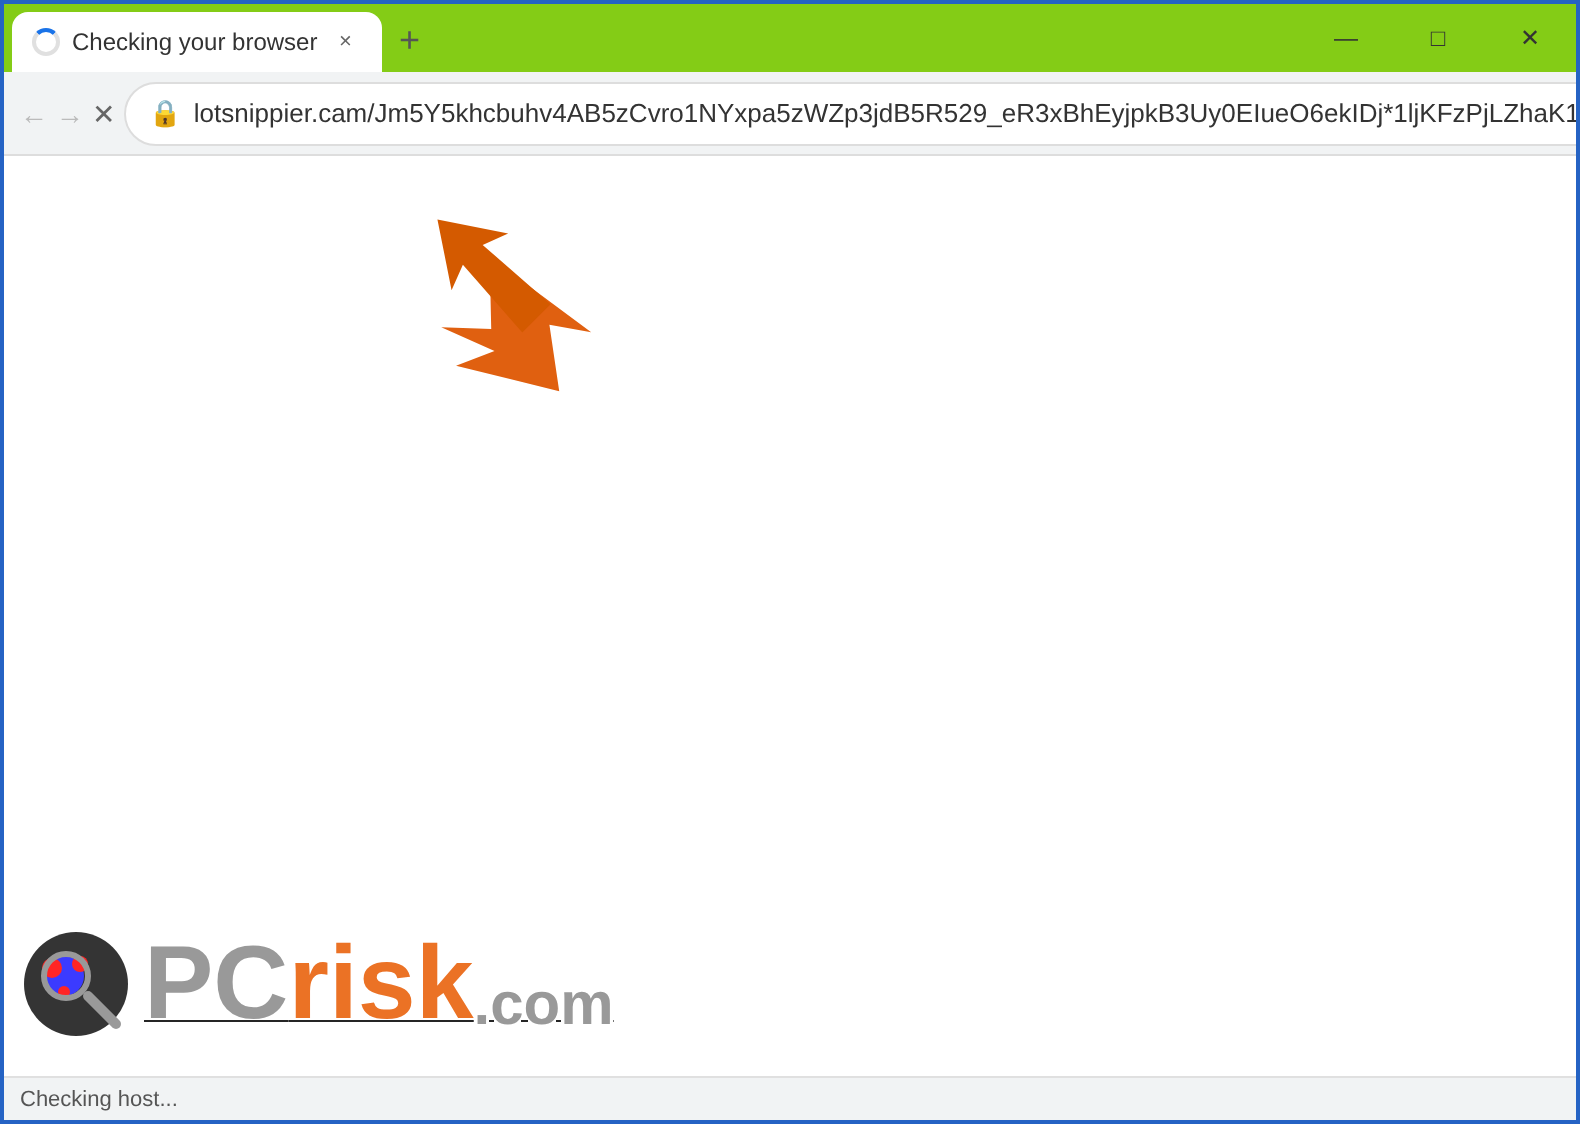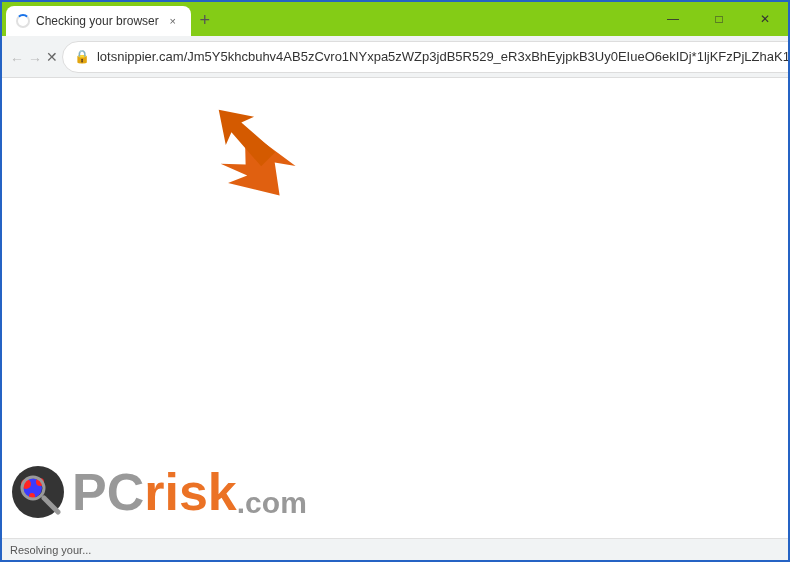--- a/index.html
+++ b/index.html
@@ -195,20 +195,21 @@
 
     
     .watermark {
       position: absolute;
       bottom: 20px;
       left: 10px;
       display: flex;
       align-items: flex-end;
       gap: 8px;
       opacity: 0.85;
+      text-decoration: underline;
     }
 
     .pcrisk-logo-icon {
       width: 52px;
       height: 52px;
       flex-shrink: 0;
     }
 
     
     .statusbar {
@@ -298,16 +299,16 @@
       </svg>
 
       <div>
         <span style="font-size:52px;font-weight:900;font-family:'Arial Black',Arial,sans-serif;color:#888;line-height:1;">PC</span><span style="font-size:52px;font-weight:900;font-family:'Arial Black',Arial,sans-serif;color:#e85a00;line-height:1;">risk</span><span style="font-size:30px;font-weight:900;font-family:'Arial Black',Arial,sans-serif;color:#888;line-height:1;vertical-align:bottom;">.com</span>
       </div>
     </div>
 
   </div>
 
   <div class="statusbar">
-    <span>Resolving your...</span>
+    <span>Checking host...</span>
   </div>
 
 </div>
 
 </body></html>

